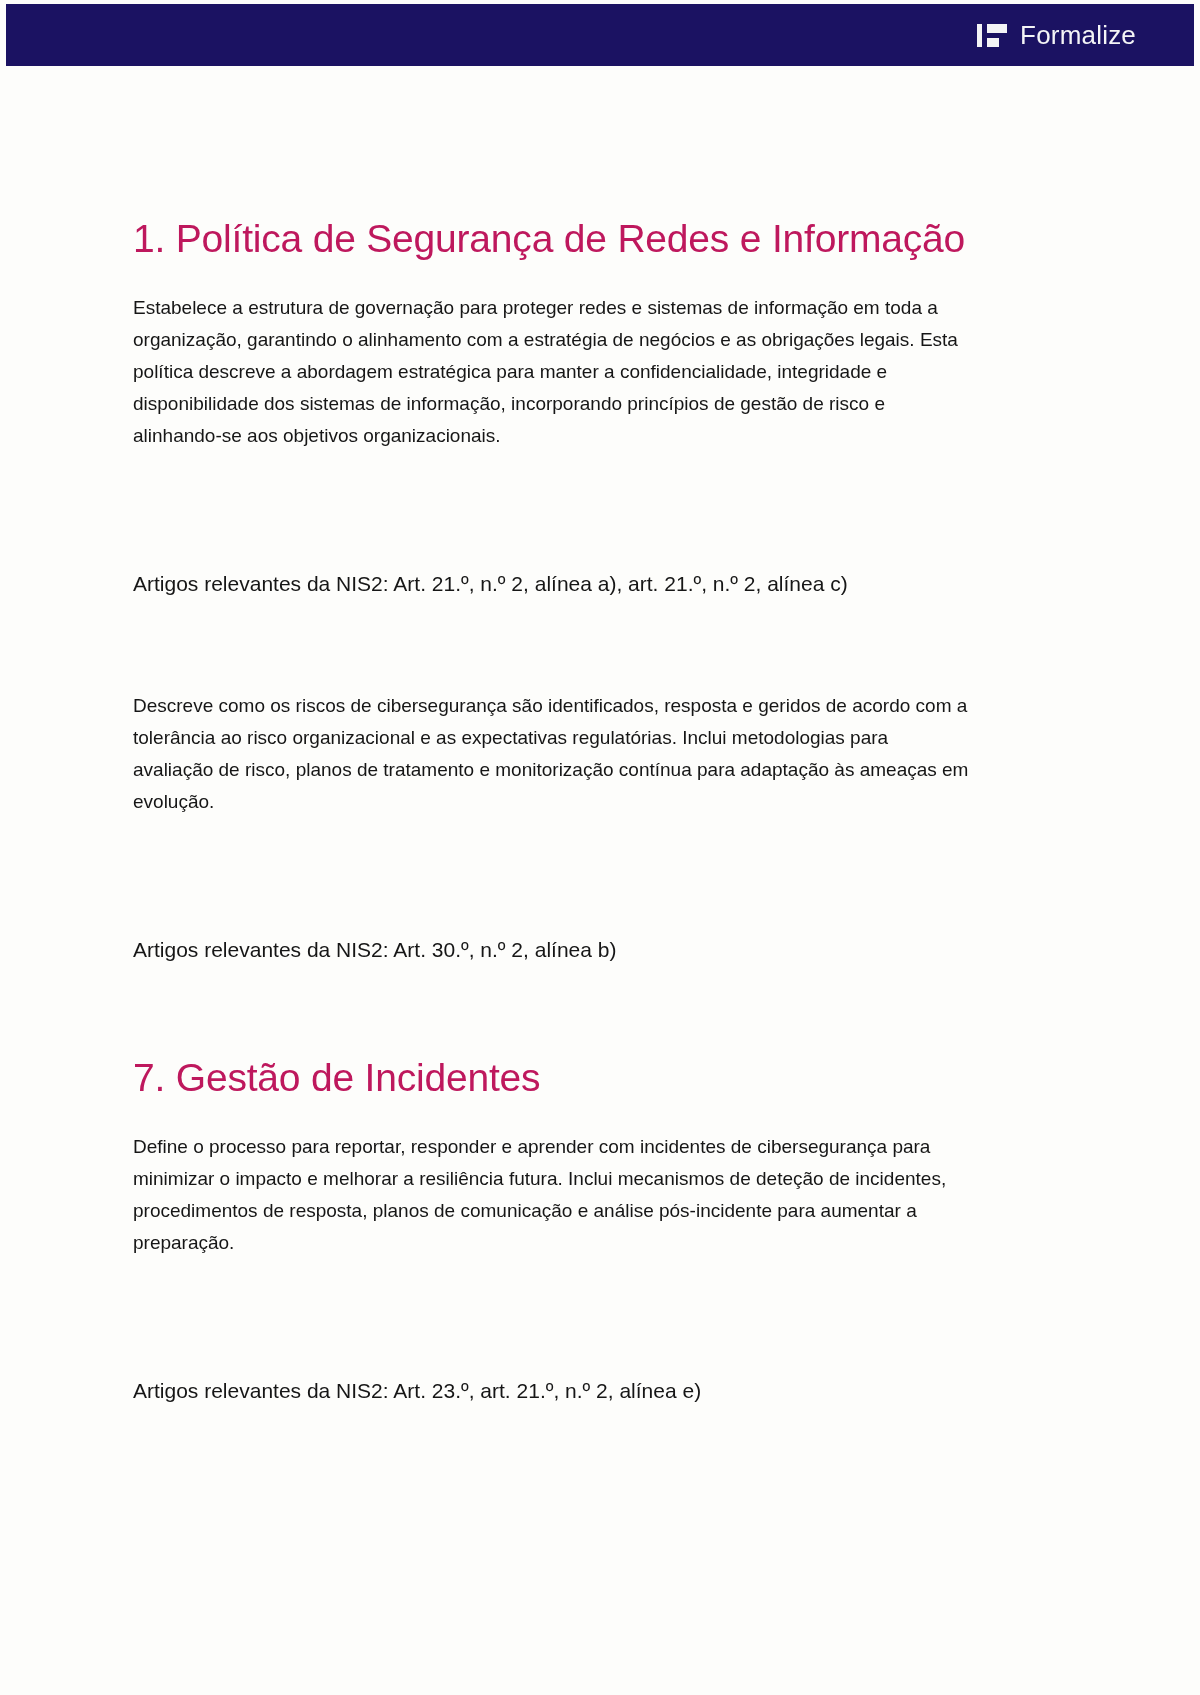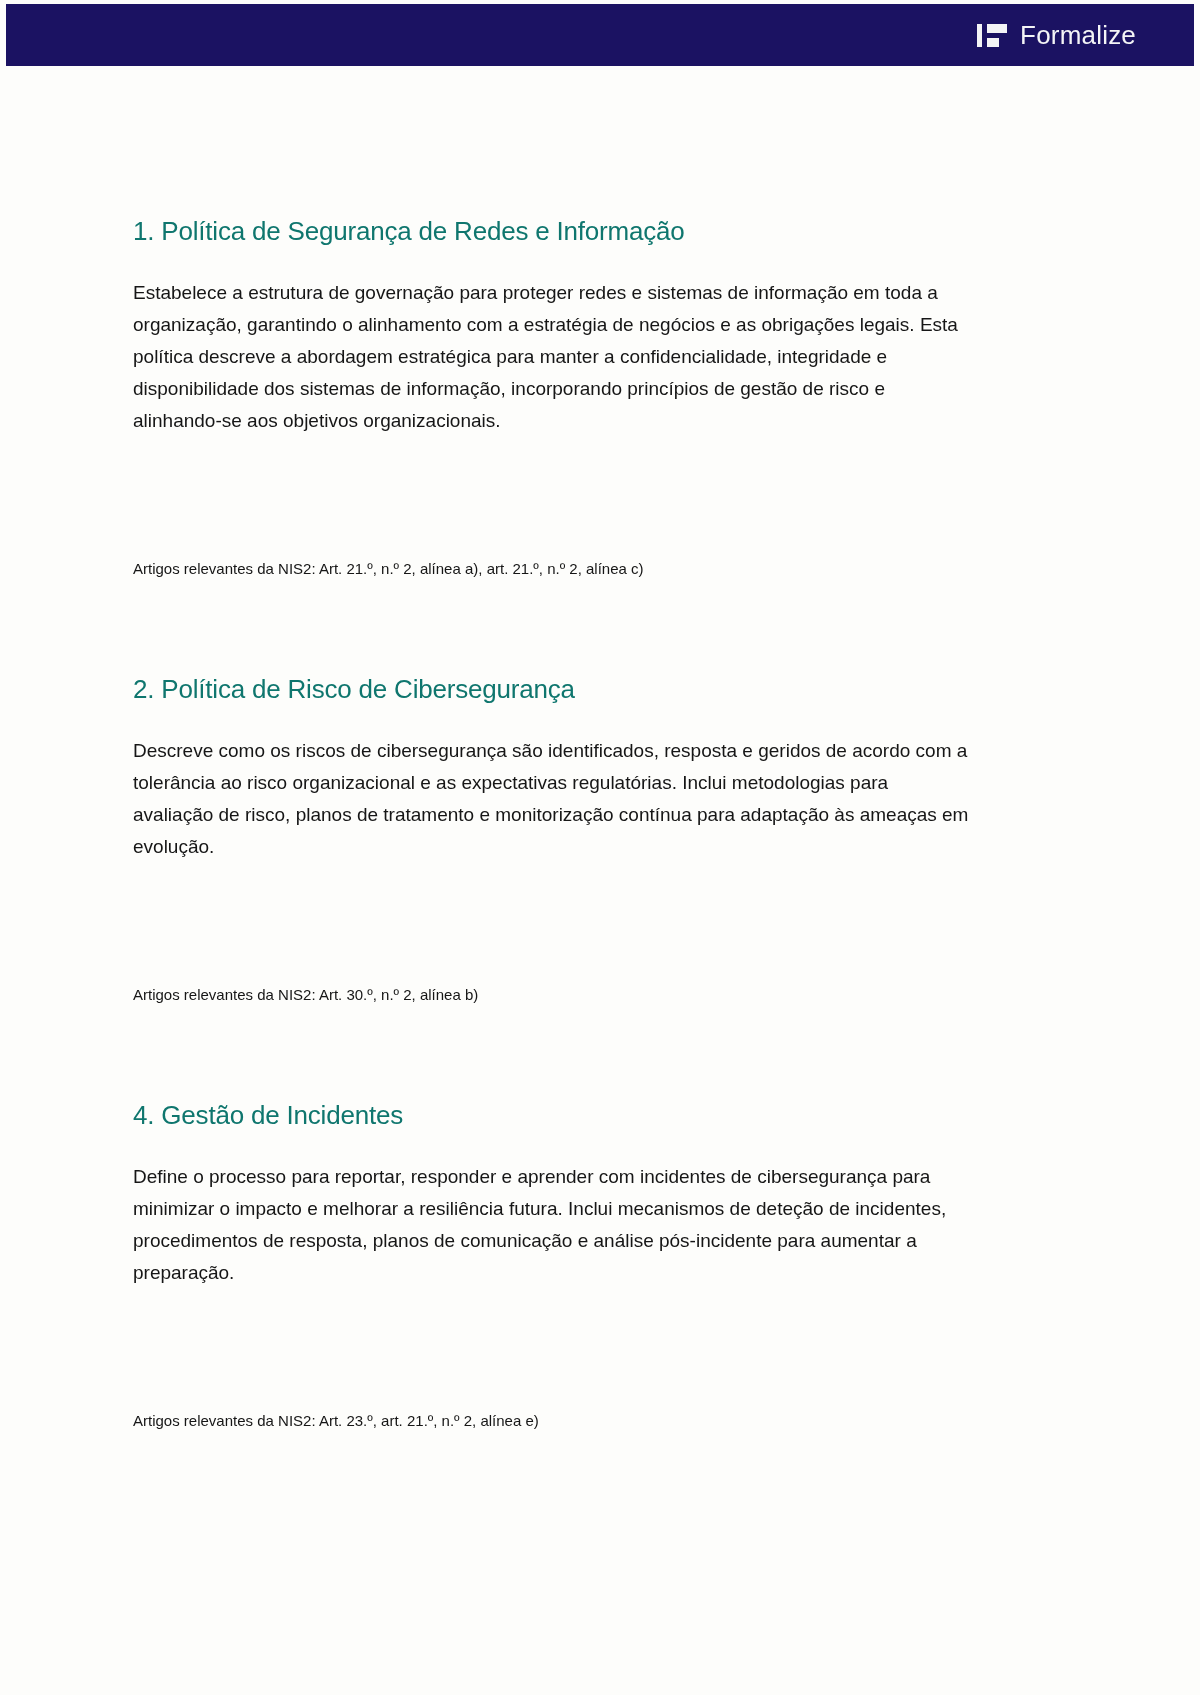--- a/index.html
+++ b/index.html
@@ -38,36 +38,36 @@
     color: #f4f4f6;
     font-size: 26px;
     font-weight: 500;
     letter-spacing: 0.2px;
   }
   .content {
     padding: 151px 0 0 133px;
     width: 975px;
   }
   .section-title {
-    font-size: 26px;
+    font-size: 39px;
     font-weight: 500;
     letter-spacing: -0.2px;
-    color: #0f766e;
+    color: #be185d;
     margin: 0 0 30px 0;
     line-height: 1.15;
   }
   .section-body {
     font-size: 19px;
     line-height: 32px;
     margin: 0 0 118px 0;
     max-width: 838px;
     color: #161616;
   }
   .section-articles {
-    font-size: 15px;
+    font-size: 21px;
     line-height: 28px;
     margin: 0 0 92px 0;
     max-width: 838px;
     color: #161616;
   }
   .section:last-child .section-articles { margin-bottom: 16px; }
 </style>
 </head>
 <body>
 
@@ -88,25 +88,24 @@
 
   <main class="content">
 
     <section class="section">
       <h2 class="section-title">1. Política de Segurança de Redes e Informação</h2>
       <p class="section-body">Estabelece a estrutura de governação para proteger redes e sistemas de informação em toda a organização, garantindo o alinhamento com a estratégia de negócios e as obrigações legais. Esta política descreve a abordagem estratégica para manter a confidencialidade, integridade e disponibilidade dos sistemas de informação, incorporando princípios de gestão de risco e alinhando-se aos objetivos organizacionais.</p>
       <p class="section-articles">Artigos relevantes da NIS2: Art. 21.º, n.º 2, alínea a), art. 21.º, n.º 2, alínea c)</p>
     </section>
 
     <section class="section">
-      <h2 class="section-title">2. Política de Risco de Cibersegurança</h2>
       <p class="section-body">Descreve como os riscos de cibersegurança são identificados, resposta e geridos de acordo com a tolerância ao risco organizacional e as expectativas regulatórias. Inclui metodologias para avaliação de risco, planos de tratamento e monitorização contínua para adaptação às ameaças em evolução.</p>
       <p class="section-articles">Artigos relevantes da NIS2: Art. 30.º, n.º 2, alínea b)</p>
     </section>
 
     <section class="section">
-      <h2 class="section-title">4. Gestão de Incidentes</h2>
+      <h2 class="section-title">7. Gestão de Incidentes</h2>
       <p class="section-body">Define o processo para reportar, responder e aprender com incidentes de cibersegurança para minimizar o impacto e melhorar a resiliência futura. Inclui mecanismos de deteção de incidentes, procedimentos de resposta, planos de comunicação e análise pós-incidente para aumentar a preparação.</p>
       <p class="section-articles">Artigos relevantes da NIS2: Art. 23.º, art. 21.º, n.º 2, alínea e)</p>
     </section>
 
   </main>
 </div>
 
 </body></html>

